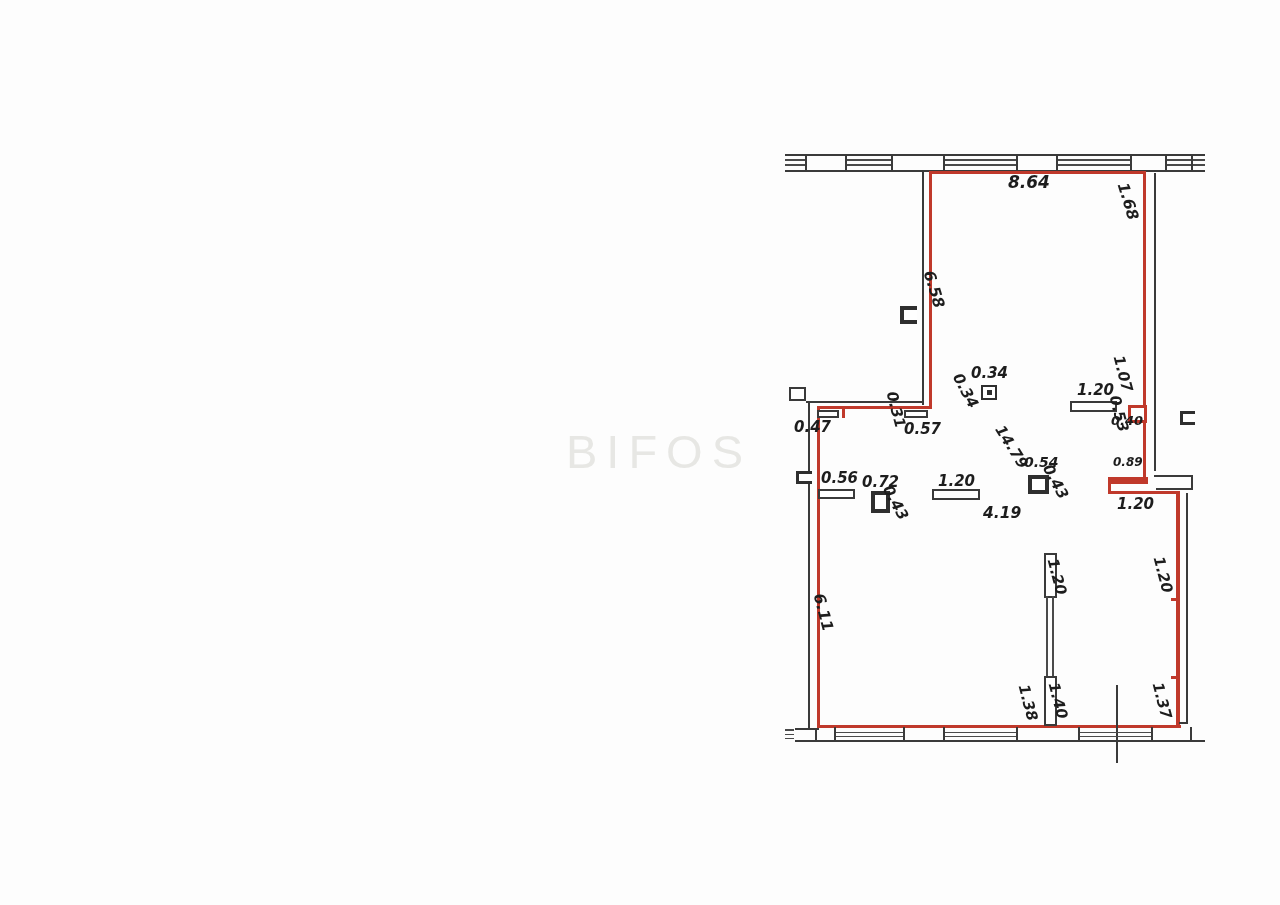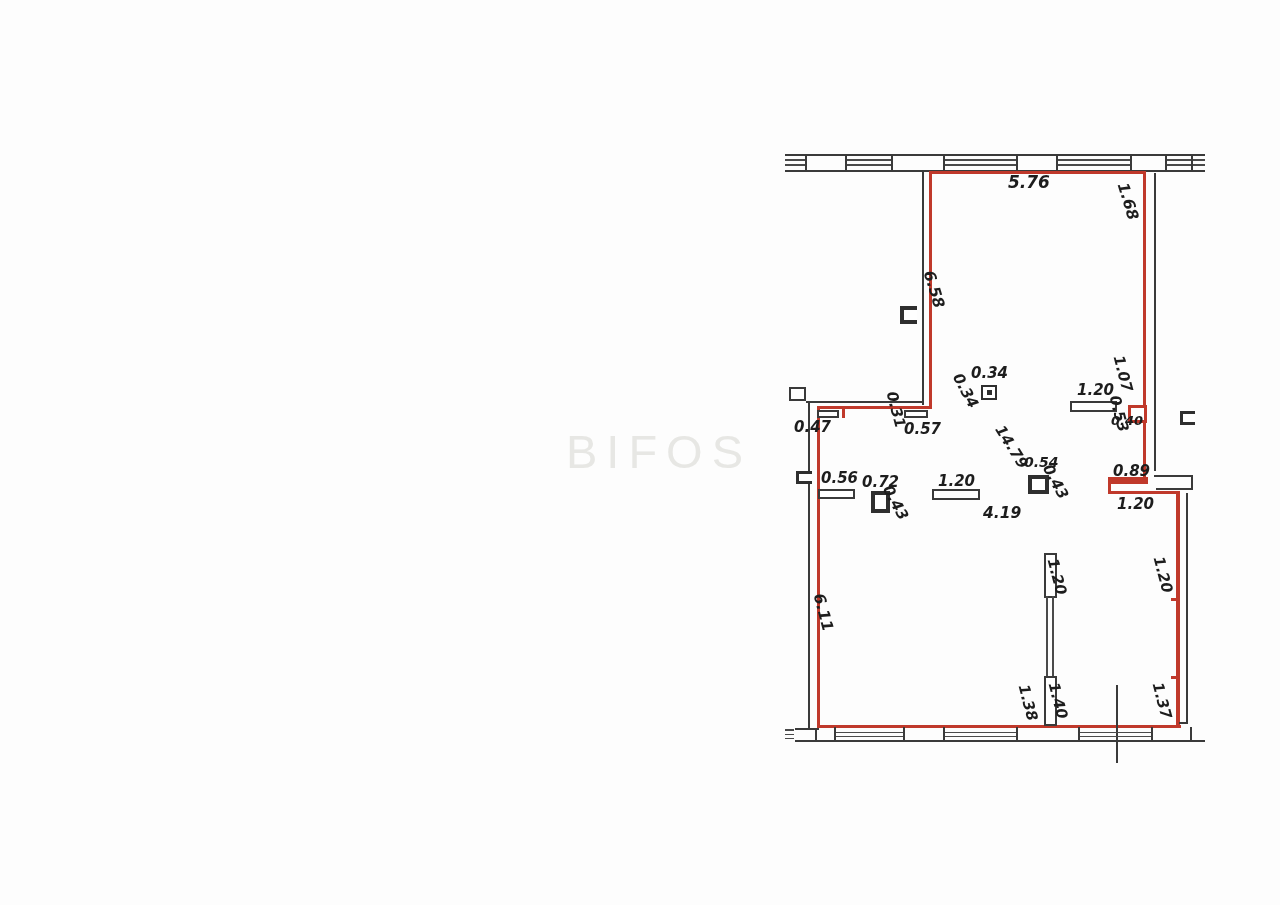--- a/index.html
+++ b/index.html
@@ -138,36 +138,36 @@
     <div class="k" style="left:834px;top:727px;width:2px;height:15px"></div>
     <div class="k" style="left:903px;top:727px;width:2px;height:15px"></div>
     <div class="k" style="left:943px;top:727px;width:2px;height:15px"></div>
     <div class="k" style="left:1016px;top:727px;width:2px;height:15px"></div>
     <div class="k" style="left:1078px;top:727px;width:2px;height:15px"></div>
     <div class="k" style="left:1151px;top:727px;width:2px;height:15px"></div>
     <div class="k" style="left:1190px;top:727px;width:2px;height:15px"></div>
   </div>
 
   <div id="labels">
-      <div class="label" style="left: 1008px; top: 174px; font-size: 17px;">5.76</div>
+      <div class="label" style="left: 1008px; top: 174px; font-size: 17px;">8.64</div>
       <div class="label" style="left: 1129px; top: 181px; font-size: 15.5px; transform: rotate(73deg);">1.68</div>
       <div class="label" style="left: 935px; top: 269px; font-size: 15.5px; transform: rotate(73deg);">6.58</div>
       <div class="label" style="left: 971px; top: 366px; font-size: 15px;">0.34</div>
       <div class="label" style="left: 963px; top: 371px; font-size: 15px; transform: rotate(62deg);">0.34</div>
       <div class="label" style="left: 1077px; top: 383px; font-size: 15px;">1.20</div>
       <div class="label" style="left: 1125px; top: 354px; font-size: 15px; transform: rotate(75deg);">1.07</div>
       <div class="label" style="left: 1121px; top: 394px; font-size: 15px; transform: rotate(75deg);">0.53</div>
       <div class="label" style="left: 1111px; top: 414px; font-size: 13px;">0.40</div>
       <div class="label" style="left: 794px; top: 420px; font-size: 15px;">0.47</div>
       <div class="label" style="left: 898px; top: 390px; font-size: 15px; transform: rotate(75deg);">0.31</div>
       <div class="label" style="left: 904px; top: 422px; font-size: 15px;">0.57</div>
       <div class="label" style="left: 1005px; top: 423px; font-size: 15px; transform: rotate(58deg);">14.79</div>
       <div class="label" style="left: 1024px; top: 455px; font-size: 14px;">0.54</div>
       <div class="label" style="left: 1053px; top: 462px; font-size: 15px; transform: rotate(62deg);">0.43</div>
-      <div class="label" style="left: 1113px; top: 456px; font-size: 15px; margin-top: 8px;">0.89</div>
+      <div class="label" style="left: 1113px; top: 456px; font-size: 12px;">0.89</div>
       <div class="label" style="left: 821px; top: 471px; font-size: 15px;">0.56</div>
       <div class="label" style="left: 862px; top: 475px; font-size: 15px;">0.72</div>
       <div class="label" style="left: 893px; top: 483px; font-size: 15px; transform: rotate(62deg);">0.43</div>
       <div class="label" style="left: 938px; top: 474px; font-size: 15px;">1.20</div>
       <div class="label" style="left: 983px; top: 506px; font-size: 15.5px;">4.19</div>
       <div class="label" style="left: 1117px; top: 497px; font-size: 15px;">1.20</div>
       <div class="label" style="left: 825px; top: 592px; font-size: 15.5px; transform: rotate(75deg);">6.11</div>
       <div class="label" style="left: 1059px; top: 557px; font-size: 15px; transform: rotate(75deg);">1.20</div>
       <div class="label" style="left: 1165px; top: 555px; font-size: 15px; transform: rotate(75deg);">1.20</div>
       <div class="label" style="left: 1030px; top: 683px; font-size: 15px; transform: rotate(75deg);">1.38</div>

